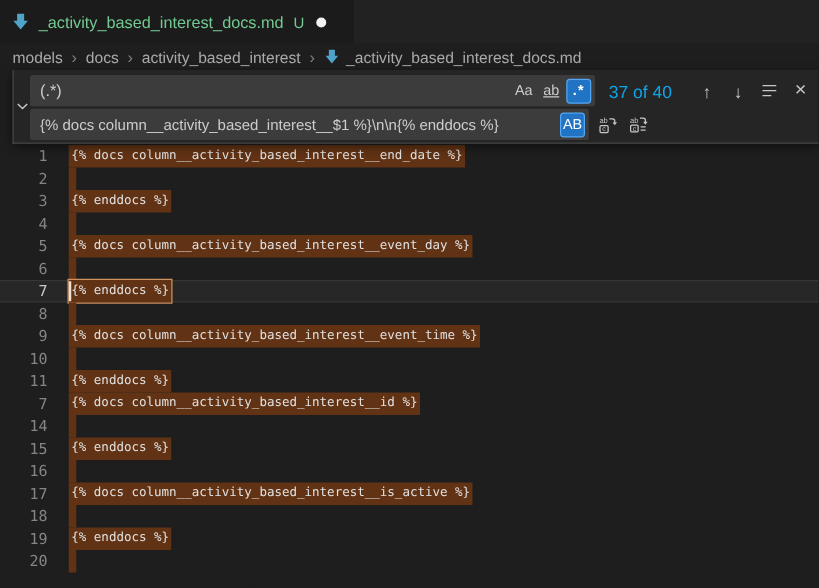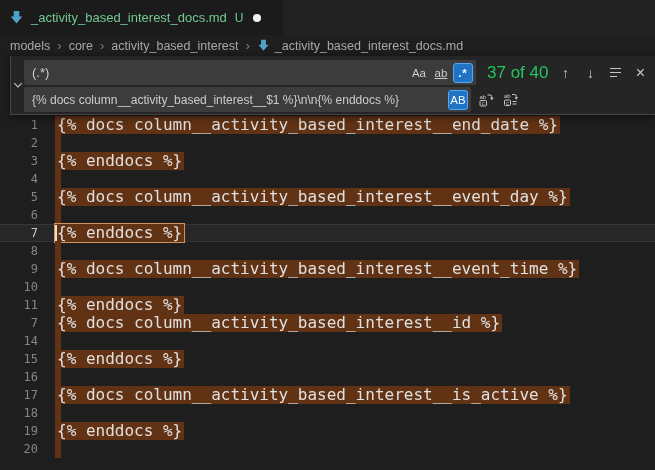--- a/index.html
+++ b/index.html
@@ -33,38 +33,38 @@
   .fw-input { height:25px; background:#3c3c3c; border-radius:2px; display:flex; align-items:center;
     padding:0 3px 0 8px; color:#cccccc; font-size:13px; cursor:text; }
   .find-input { width:452px; }
   .replace-input { width:447px; font-size:12px;gap:28px; }
   .fw-input .val { flex:1; white-space:nowrap; overflow:hidden; }
   .opt { min-width:20px; height:20px; display:flex; align-items:center; justify-content:center;
     border-radius:3px; color:#cccccc; font-size:11.5px; margin-left:2px; cursor:pointer; flex:0 0 auto; }
   .opt.ww { text-decoration:underline; }
   .opt.active { background:#2173c4; border:1px solid #53a7f5; color:#ffffff; }
   .opt.rx { font-weight:bold; letter-spacing:1px; }
-  .fw-count { color:#22c55e; font-size:17px; margin-left:11px; width:64px; white-space:nowrap; }
+  .fw-count { color:#0ea5e9; font-size:14px; margin-left:11px; width:64px; white-space:nowrap; }
   .fw-btn { width:21px; height:21px; display:flex; align-items:center; justify-content:center;
     color:#c8c8c8; border-radius:3px; cursor:pointer; margin-left:4px; font-size:14px; }
   .sel-icon { display:flex; flex-direction:column; gap:2.5px; }
   .sel-icon i { display:block; height:1.5px; background:#c8c8c8; }
   .sel-icon i:nth-child(1){ width:11px; } .sel-icon i:nth-child(2){ width:11px; } .sel-icon i:nth-child(3){ width:7px; }
   .close-x { font-size:16px; }
 
   
   .editor-lines { position:absolute; top:116px; left:0; right:0; z-index:1; }
   .editor-line { display:flex; height:18px; line-height:18px; position:relative; }
   .editor-line.current { background:rgba(255,255,255,0.045);
     box-shadow:inset 0 1px 0 rgba(255,255,255,0.07), inset 0 -1px 0 rgba(255,255,255,0.07); }
   .gutter { width:45px; flex:0 0 auto; text-align:right; padding-right:7px;
     font-family:"DejaVu Sans Mono", monospace; font-size:12px; color:#858585; }
   .editor-line.current .gutter { color:#c6c6c6; }
   .line-content { flex:1; padding-left:12px; font-family:"DejaVu Sans Mono", monospace;
-    font-size:16px; color:#e0e0e0; white-space:pre; cursor:text; }
+    font-size:10px; color:#e0e0e0; white-space:pre; cursor:text; }
   .m-text { display:inline-block; height:18px; background:#613214; padding:0 2px; margin-left:-2px; }
   .m-empty { display:inline-block; height:18px; width:6px; background:#613214; margin-left:-2px; }
   .m-current { display:inline-block; height:18px; background:#613214; padding:0 2px; margin-left:-2px;
     outline:1px solid #cf935f; position:relative; }
   .cursor { position:absolute; left:0; top:1px; width:1.5px; height:16px; background:#eedfd0; }
 </style>
 </head>
 <body>
 
 <div class="app">
@@ -77,21 +77,21 @@
       <span class="tab-title">_activity_based_interest_docs.md</span>
       <span class="tab-git">U</span>
       <span class="tab-dot"></span>
     </div>
   </div>
 
   <div class="breadcrumbs">
     <span id="crumb-folders" style="display:flex;align-items:center;">
         <span class="crumb">models</span>
         <span class="crumb-sep">›</span>
-        <span class="crumb">core</span>
+        <span class="crumb">docs</span>
         <span class="crumb-sep">›</span>
         <span class="crumb">activity_based_interest</span>
         <span class="crumb-sep">›</span>
       </span>
     <span class="crumb-file">
       <svg class="crumb-icon" viewBox="0 0 16 16">
         <path d="M5 1 H11 V7 H14.2 L8 14.5 L1.8 7 H5 Z" fill="#4fa3c9"></path>
       </svg>
       <span>_activity_based_interest_docs.md</span>
     </span>

